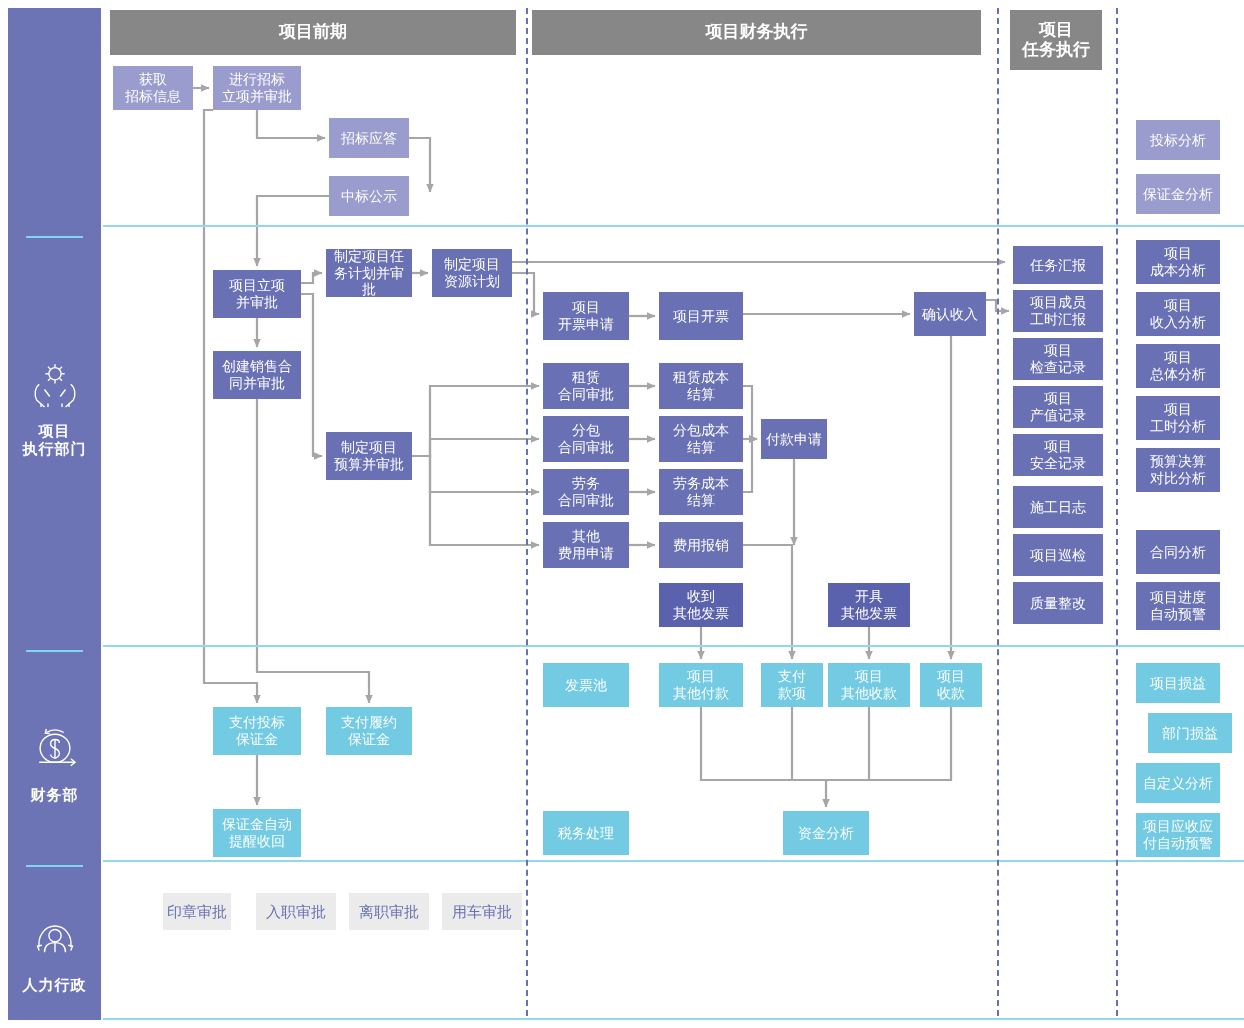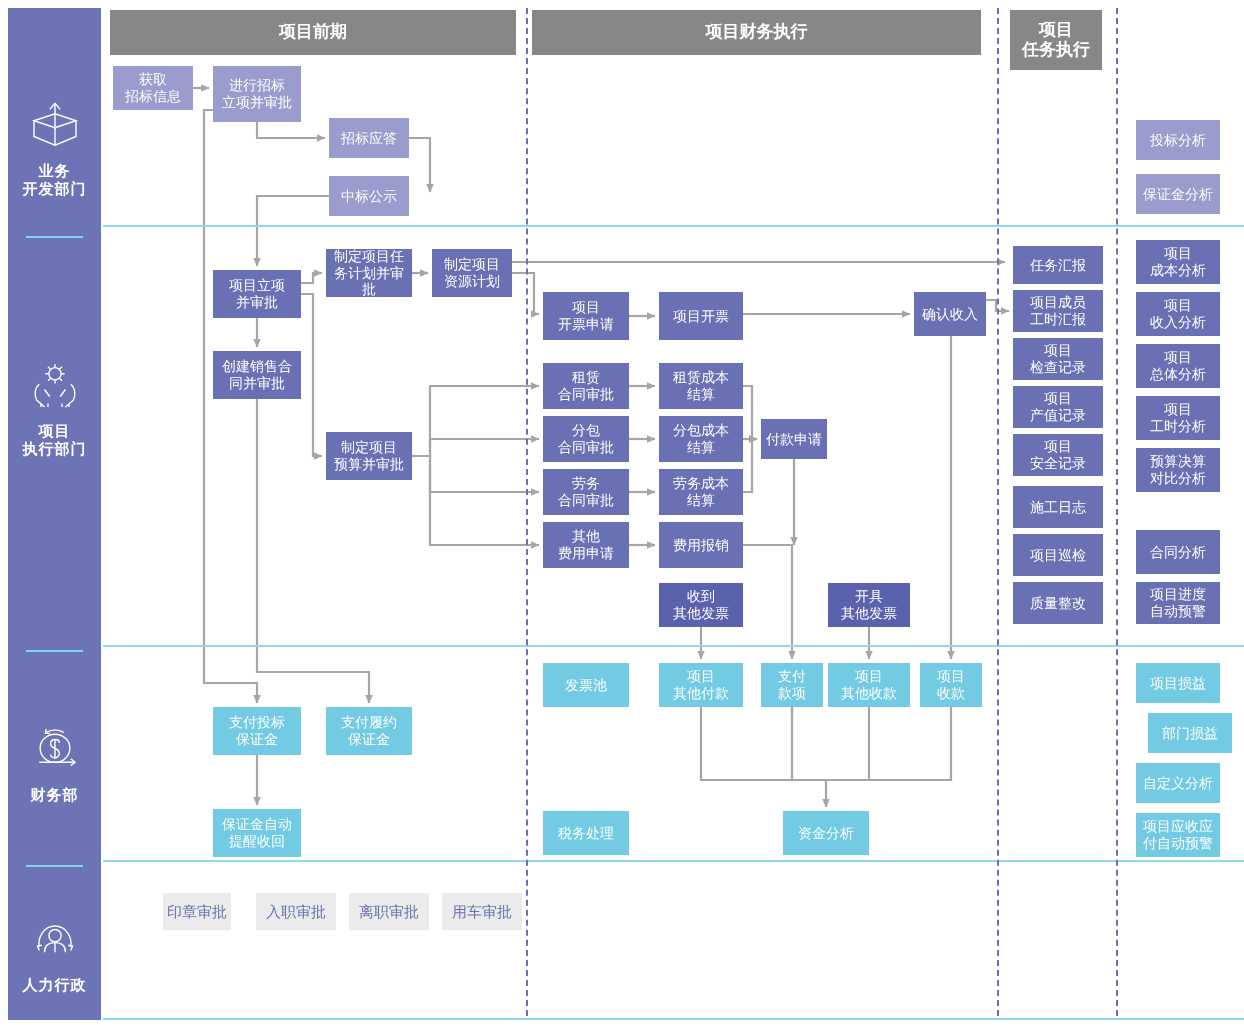--- a/index.html
+++ b/index.html
@@ -137,30 +137,20 @@
   <div class="hsep" style="left:103px;top:645px;width:1141px;"></div>
   <div class="hsep" style="left:103px;top:860px;width:1141px;"></div>
   <div class="hsep" style="left:103px;top:1018px;width:1141px;"></div>
 
   <div class="vsep" style="left:526px;top:8px;height:1008px;"></div>
   <div class="vsep" style="left:997px;top:8px;height:1008px;"></div>
   <div class="vsep" style="left:1116px;top:8px;height:1008px;"></div>
 
   <div class="sidebar">
 
-    <div class="dept" style="top:55px;height:170px;">
-      <svg class="ico" viewBox="0 0 64 64" fill="none" stroke="#ffffff" stroke-width="1.6">
-        <path d="M32 6 L32 36"></path>
-        <path d="M26 13 L32 6 L38 13"></path>
-        <path d="M8 26 L32 18 L56 26 L32 34 Z"></path>
-        <path d="M8 26 L8 44 L32 54 L56 44 L56 26"></path>
-        <path d="M32 34 L32 54"></path>
-      </svg>
-      <div class="dname">业务<br>开发部门</div>
-    </div>
     <div class="dept-rule" style="top:228px;"></div>
 
     <div class="dept" style="top:300px;height:200px;">
       <svg class="ico" viewBox="0 0 64 64" fill="none" stroke="#ffffff" stroke-width="1.6">
         <circle cx="32" cy="18" r="7"></circle>
         <path d="M32 7 L32 11 M32 25 L32 29 M21 18 L25 18 M39 18 L43 18
                  M24 10 L27 13 M37 23 L40 26 M40 10 L37 13 M27 23 L24 26"></path>
         <path d="M14 30 C9 34 8 42 11 48 L20 56"></path>
         <path d="M50 30 C55 34 56 42 53 48 L44 56"></path>
         <path d="M20 36 L26 44 M44 36 L38 44"></path>
@@ -198,21 +188,21 @@
   </div>
 
   <div class="colhdr" style="left:532px;top:10px;width:449px;height:45px;">项目财务执行</div>
   <div class="colhdr" style="left:110px;top:10px;width:406px;height:45px;">项目前期</div>
   <div class="colhdr" style="left:1010px;top:10px;width:92px;height:60px;">项目<br>任务执行</div>
 
   <div id="node-layer">
       <div class="node n-lav" style="left: 113px; top: 66px; width: 80px; height: 44px;">
         <span>获取<br>招标信息</span>
       </div>
-      <div class="node n-lav" style="left: 213px; top: 66px; width: 88px; height: 56px;">
+      <div class="node n-lav" style="left: 213px; top: 66px; width: 88px; height: 44px;">
         <span>进行招标<br>立项并审批</span>
       </div>
       <div class="node n-lav" style="left: 329px; top: 118px; width: 80px; height: 40px;">
         <span>招标应答</span>
       </div>
       <div class="node n-lav" style="left: 329px; top: 176px; width: 80px; height: 40px;">
         <span>中标公示</span>
       </div>
       <div class="node n-pur" style="left: 213px; top: 270px; width: 88px; height: 48px;">
         <span>项目立项<br>并审批</span>
@@ -312,21 +302,21 @@
       </div>
       <div class="node n-pur" style="left: 1136px; top: 396px; width: 84px; height: 44px;">
         <span>项目<br>工时分析</span>
       </div>
       <div class="node n-pur" style="left: 1136px; top: 448px; width: 84px; height: 44px;">
         <span>预算决算<br>对比分析</span>
       </div>
       <div class="node n-pur" style="left: 1136px; top: 530px; width: 84px; height: 44px;">
         <span>合同分析</span>
       </div>
-      <div class="node n-pur" style="left: 1136px; top: 582px; width: 84px; height: 42px; align-items: center;">
+      <div class="node n-pur" style="left: 1136px; top: 582px; width: 84px; height: 48px; align-items: center;">
         <span>项目进度<br>自动预警</span>
       </div>
       <div class="node n-cyan" style="left: 213px; top: 707px; width: 88px; height: 48px;">
         <span>支付投标<br>保证金</span>
       </div>
       <div class="node n-cyan" style="left: 326px; top: 707px; width: 86px; height: 48px;">
         <span>支付履约<br>保证金</span>
       </div>
       <div class="node n-cyan" style="left: 213px; top: 809px; width: 88px; height: 48px;">
         <span>保证金自动<br>提醒收回</span>

